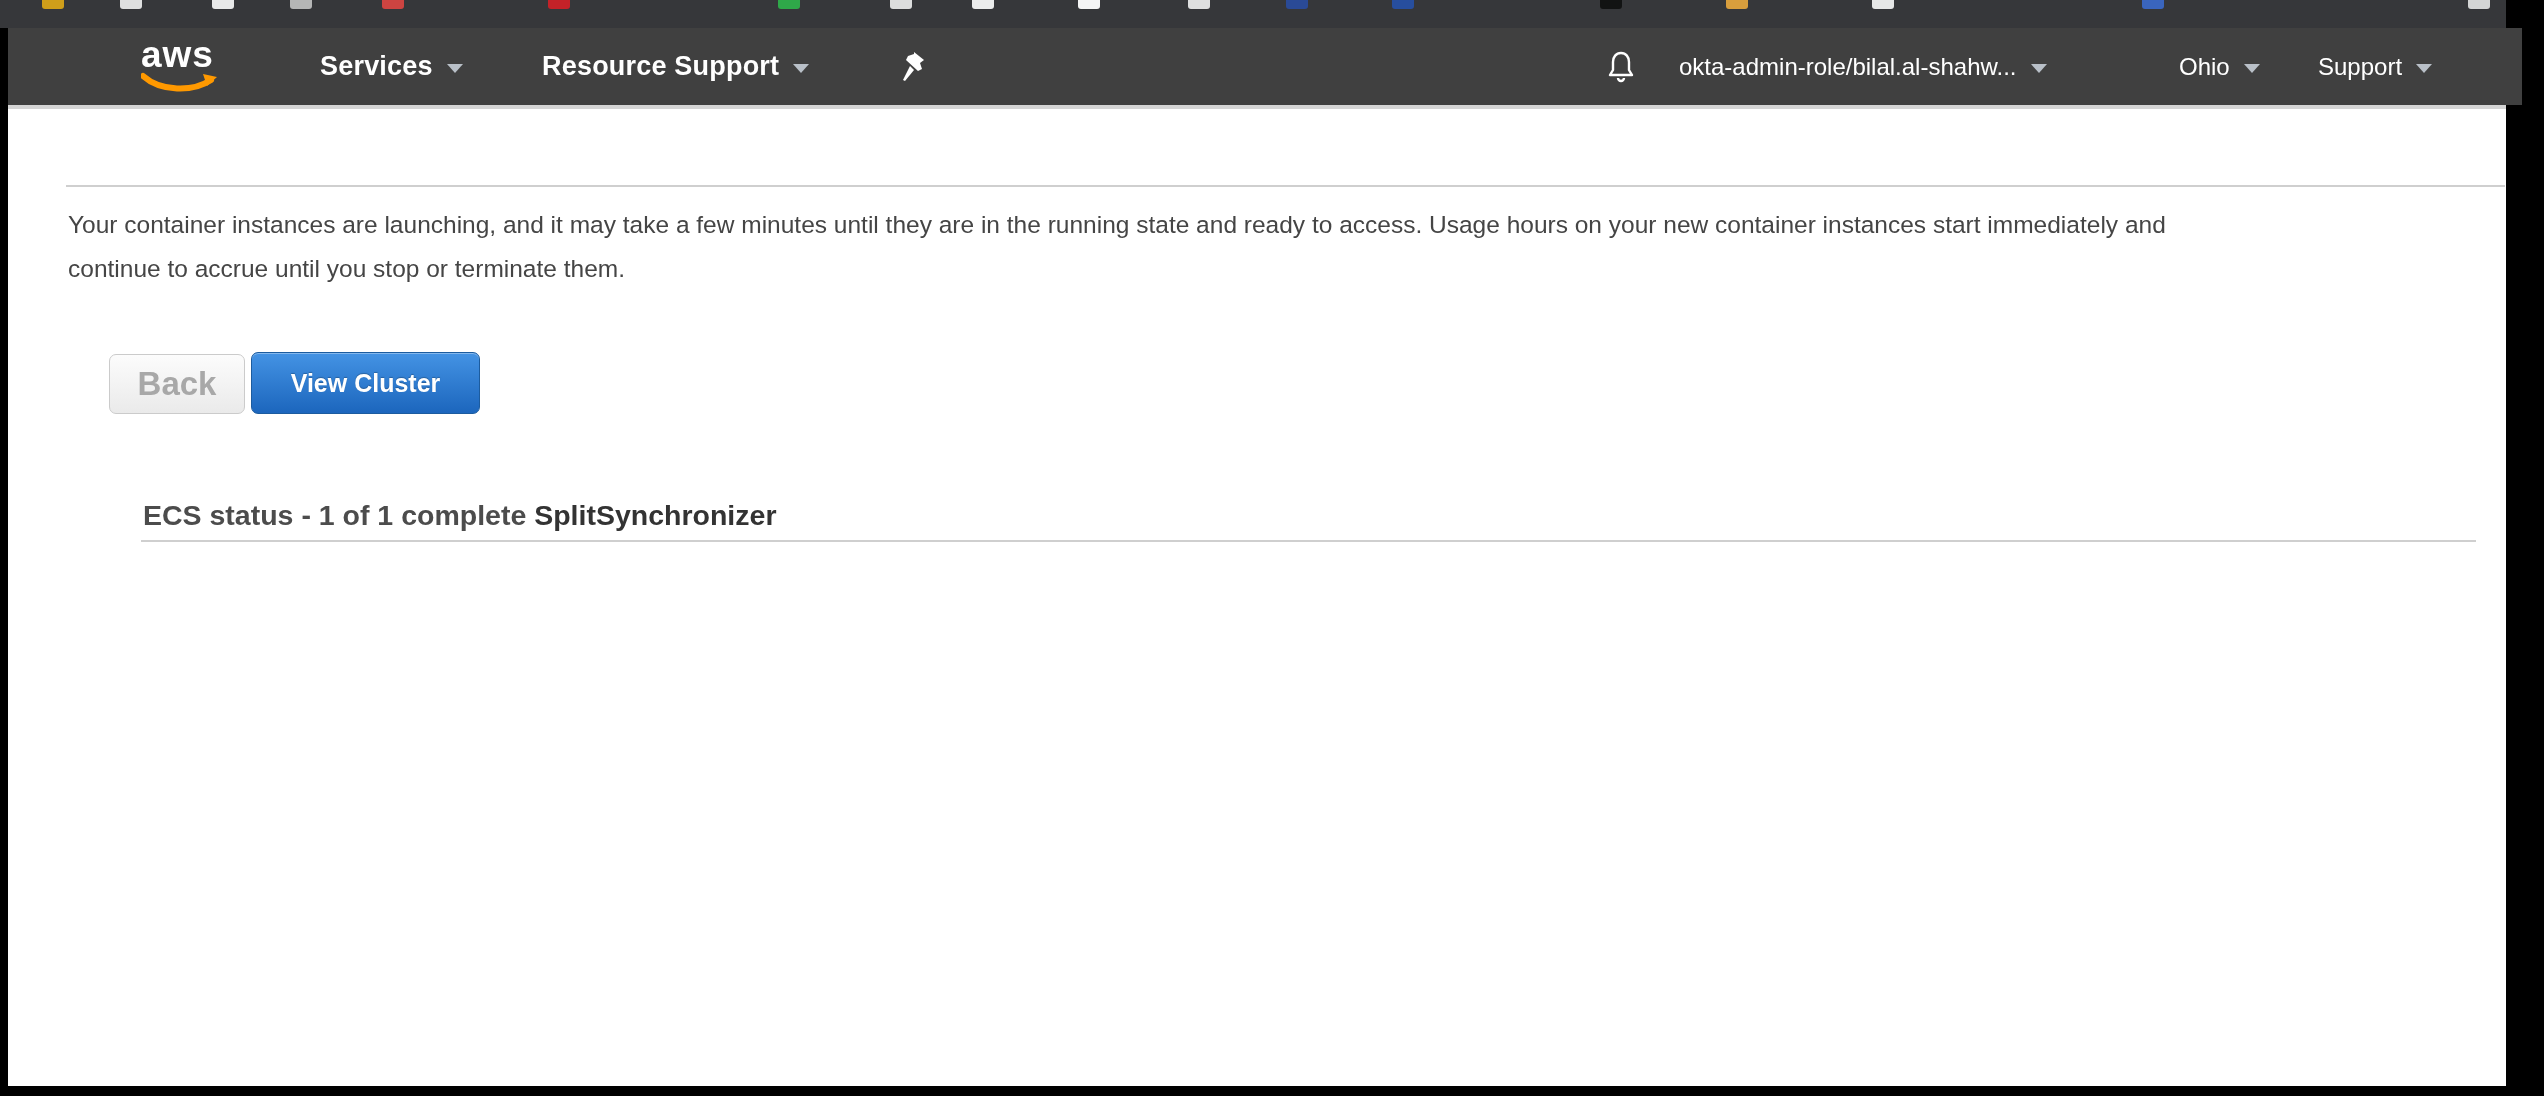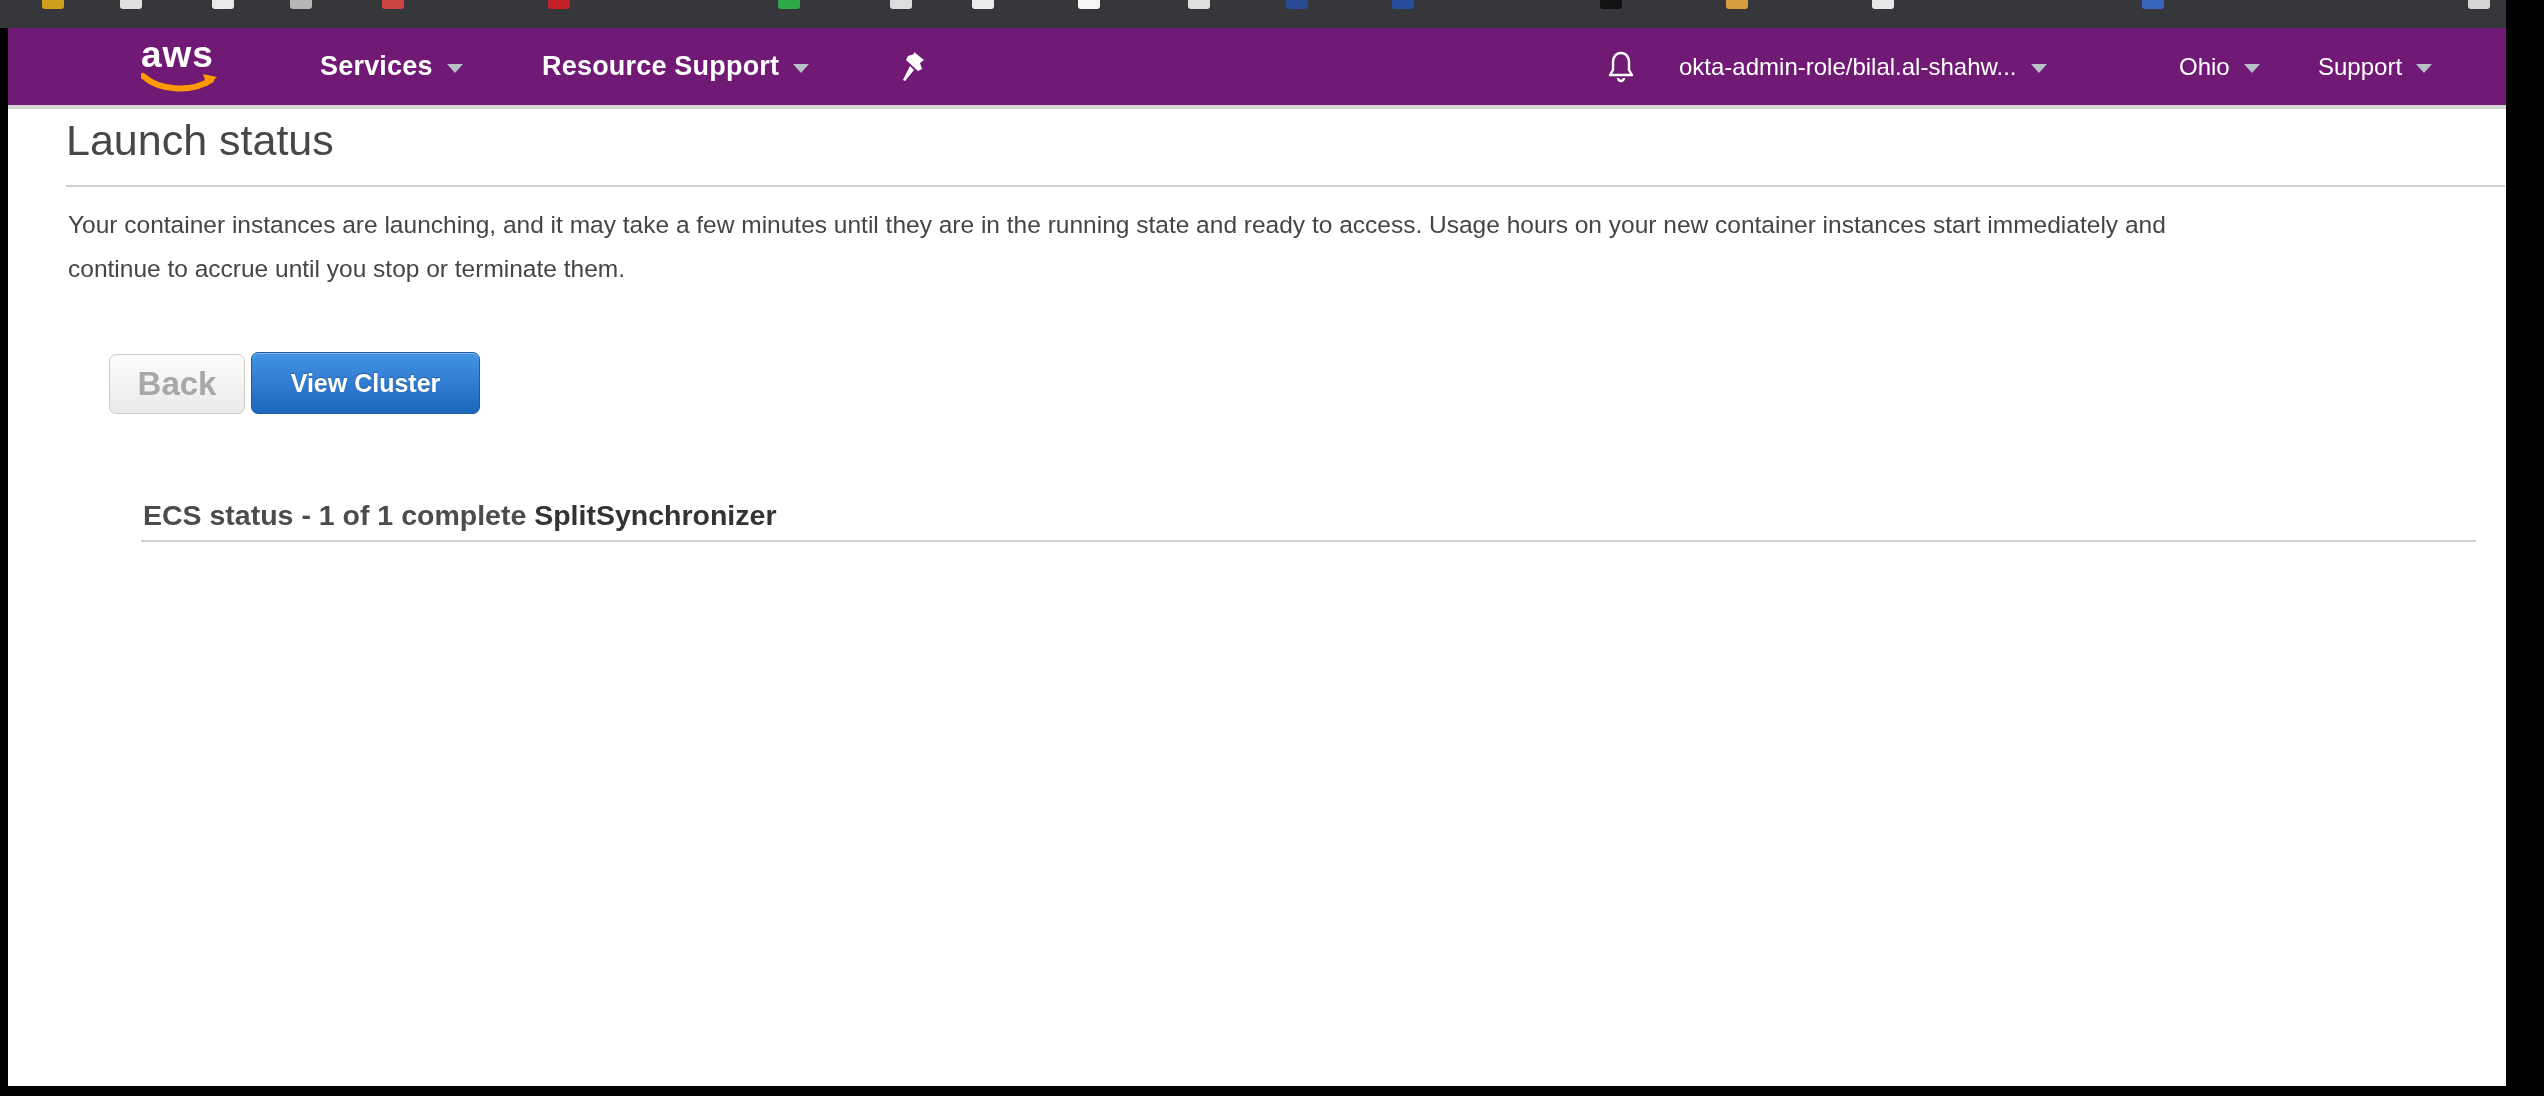--- a/index.html
+++ b/index.html
@@ -15,21 +15,21 @@
   #edge-bottom{left:0;bottom:0;height:10px;right:0;}
   
   #chrome-strip{
     position:absolute;left:0;top:0;width:2506px;height:28px;background:#36373a;
   }
   .chrome-ico{
     position:absolute;top:-4px;height:13px;width:22px;border-radius:3px;opacity:.95;
   }
   
   #navbar{
-    position:absolute;left:8px;top:28px;width:2498px;height:77px;background:#701a75;
+    position:absolute;left:8px;top:28px;width:2498px;height:77px;background:#404040;padding-left:16px;
   }
   #navbar-border{
     position:absolute;left:8px;top:105px;width:2498px;height:4px;background:#d5d5d5;
   }
   .nav-item{
     position:absolute;top:0;height:77px;display:flex;align-items:center;gap:14px;
     color:#ffffff;cursor:pointer;
   }
   .nav-label-strong{font-size:27px;font-weight:700;letter-spacing:.2px;}
   .nav-label{font-size:24px;font-weight:400;}
@@ -171,21 +171,20 @@
   </div>
 
   <div class="nav-item" style="left:2310px;justify-content:flex-end;">
     <span class="nav-label">Support</span>
     <span class="caret"></span>
   </div>
 </div>
 <div id="navbar-border"></div>
 
 <div id="page">
-  <div id="page-title">Launch status</div>
   <div class="divider" id="divider-title"></div>
 
   <div id="launch-desc">Your container instances are launching, and it may take a few minutes until they are in the running state and ready to access. Usage hours on your new container instances start immediately and
 continue to accrue until you stop or terminate them.</div>
 
   <div class="btn" id="back-btn">Back</div>
   <div class="btn" id="view-cluster-btn">View Cluster</div>
 
   <div id="ecs-status-header"><span>ECS status - 1 of 1 complete </span><b>SplitSynchronizer</b></div>
   <div class="divider" id="divider-ecs"></div>

